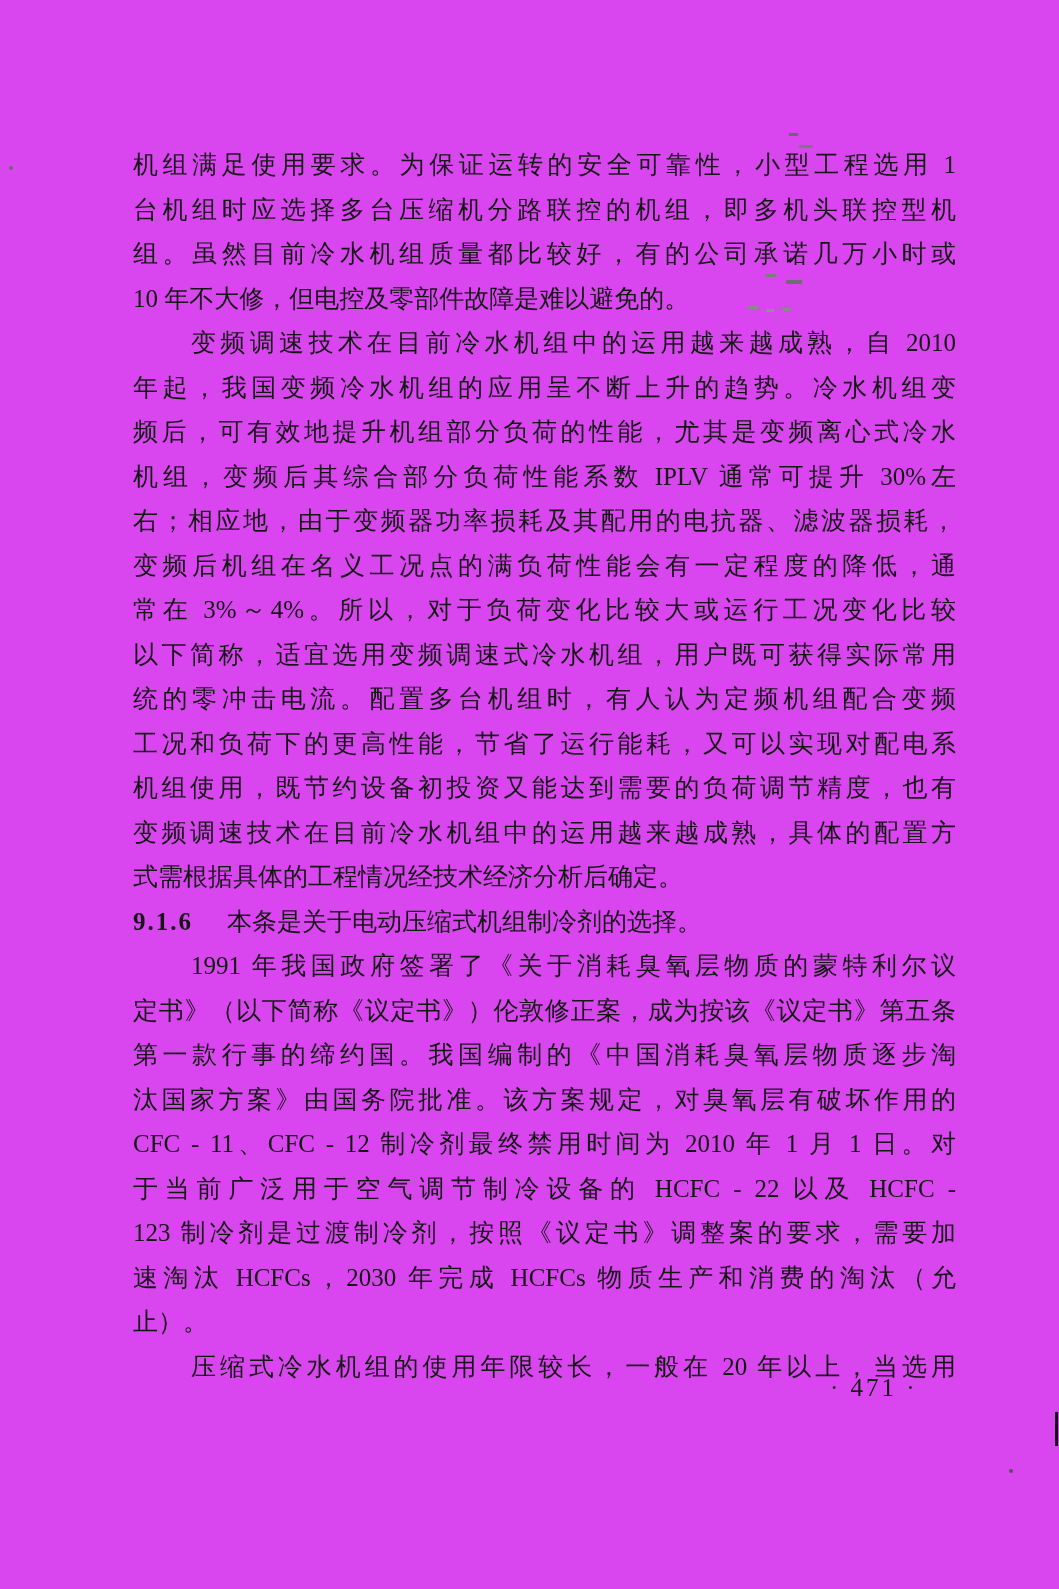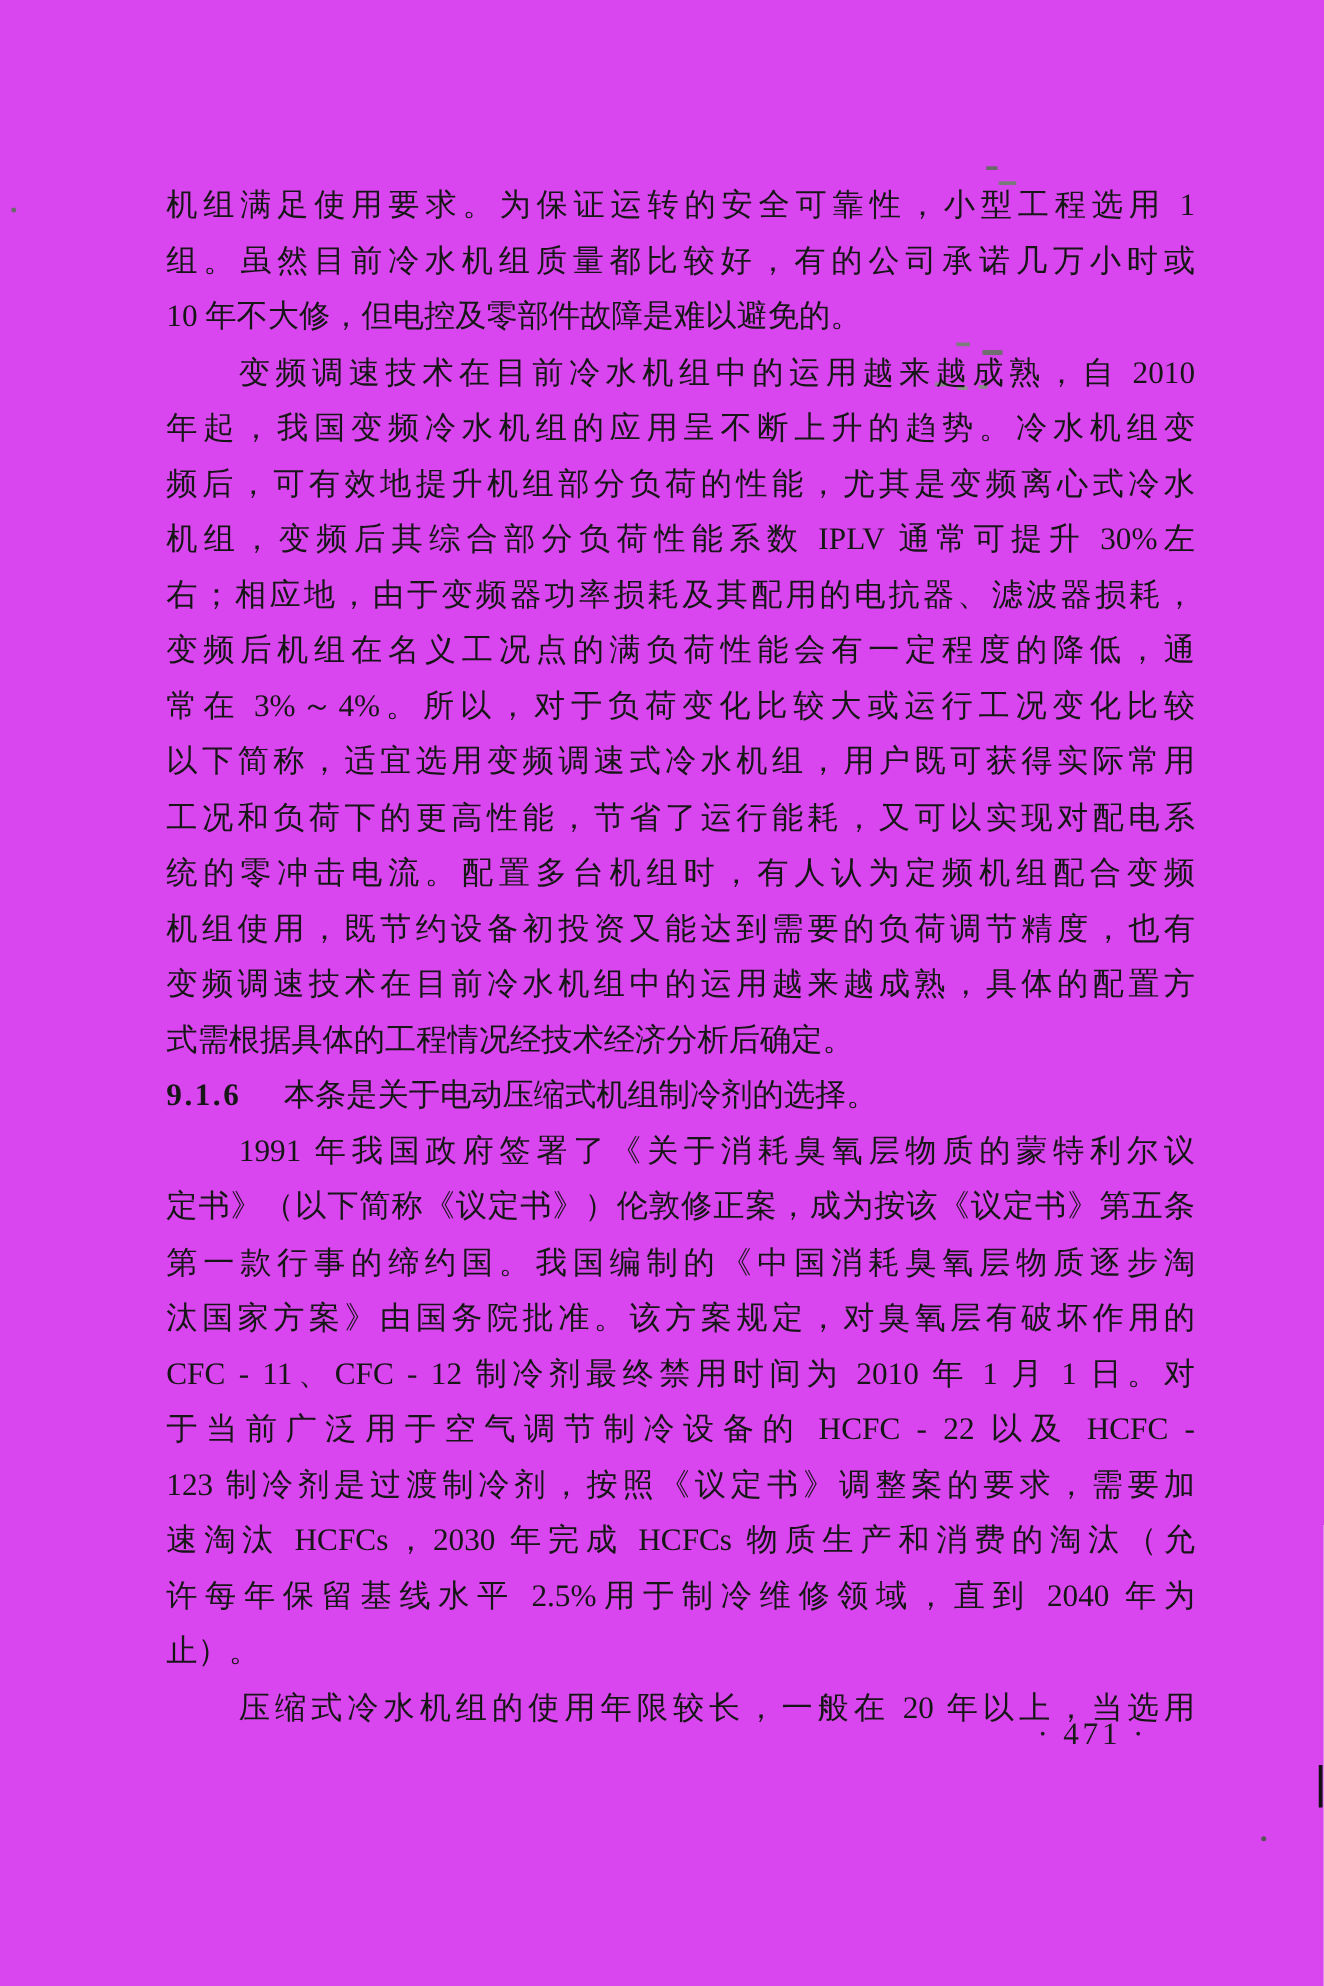--- a/index.html
+++ b/index.html
@@ -76,44 +76,44 @@
   <div class="speck" style="left:765px; top:274px; width:11px; height:3px; background:#7d7d7d;"></div>
   <div class="speck" style="left:786px; top:280px; width:16px; height:4px; background:#6f6f6f;"></div>
   <div class="speck" style="left:748px; top:306px; width:10px; height:3px; background:#8a8a8a;"></div>
   <div class="speck" style="left:766px; top:309px; width:8px; height:3px; background:#909090;"></div>
   <div class="speck" style="left:783px; top:308px; width:7px; height:3px; background:#8a8a8a;"></div>
   <div class="speck" style="left:1055px; top:1412px; width:3px; height:34px; background:#111;"></div>
   <div class="speck round" style="left:1009px; top:1469px; width:4px; height:4px; background:#555;"></div>
 
   <main class="textblock">
       <div class="line fill">机组满足使用要求。为保证运转的安全可靠性，小型工程选用 1</div>
+      <div class="line fill">台机组时应选择多台压缩机分路联控的机组，即多机头联控型机</div>
       <div class="line fill">组。虽然目前冷水机组质量都比较好，有的公司承诺几万小时或</div>
       <div class="line plain">10 年不大修，但电控及零部件故障是难以避免的。</div>
       <div class="line fill indent">变频调速技术在目前冷水机组中的运用越来越成熟，自 2010</div>
       <div class="line fill">年起，我国变频冷水机组的应用呈不断上升的趋势。冷水机组变</div>
       <div class="line fill">频后，可有效地提升机组部分负荷的性能，尤其是变频离心式冷水</div>
       <div class="line fill">机组，变频后其综合部分负荷性能系数 IPLV 通常可提升 30%左</div>
       <div class="line fill">右；相应地，由于变频器功率损耗及其配用的电抗器、滤波器损耗，</div>
       <div class="line fill">变频后机组在名义工况点的满负荷性能会有一定程度的降低，通</div>
       <div class="line fill">常在 3%～4%。所以，对于负荷变化比较大或运行工况变化比较</div>
       <div class="line fill">以下简称，适宜选用变频调速式冷水机组，用户既可获得实际常用</div>
+      <div class="line fill">统的零冲击电流。配置多台机组时，有人认为定频机组配合变频</div>
       <div class="line fill">工况和负荷下的更高性能，节省了运行能耗，又可以实现对配电系</div>
-      <div class="line fill">统的零冲击电流。配置多台机组时，有人认为定频机组配合变频</div>
       <div class="line fill">机组使用，既节约设备初投资又能达到需要的负荷调节精度，也有</div>
       <div class="line fill">变频调速技术在目前冷水机组中的运用越来越成熟，具体的配置方</div>
       <div class="line plain">式需根据具体的工程情况经技术经济分析后确定。</div>
       <div class="line plain"><span class="secnum">9.1.6</span><span>本条是关于电动压缩式机组制冷剂的选择。</span></div>
       <div class="line fill indent">1991 年我国政府签署了《关于消耗臭氧层物质的蒙特利尔议</div>
       <div class="line fill">定书》（以下简称《议定书》）伦敦修正案，成为按该《议定书》第五条</div>
       <div class="line fill">第一款行事的缔约国。我国编制的《中国消耗臭氧层物质逐步淘</div>
       <div class="line fill">汰国家方案》由国务院批准。该方案规定，对臭氧层有破坏作用的</div>
       <div class="line fill">CFC - 11、CFC - 12 制冷剂最终禁用时间为 2010 年 1 月 1 日。对</div>
       <div class="line fill">于当前广泛用于空气调节制冷设备的 HCFC - 22 以及 HCFC -</div>
       <div class="line fill">123 制冷剂是过渡制冷剂，按照《议定书》调整案的要求，需要加</div>
       <div class="line fill">速淘汰 HCFCs，2030 年完成 HCFCs 物质生产和消费的淘汰（允</div>
-      <div class="line fill">许每年保留基线水平 2.5%用于制冷维修领域，直到 2040 年为</div>
       <div class="line plain">止）。</div>
       <div class="line fill indent">压缩式冷水机组的使用年限较长，一般在 20 年以上，当选用</div>
     </main>
 
   <div class="footer">· 471 ·</div>
 
 </div>
 
 </body></html>

